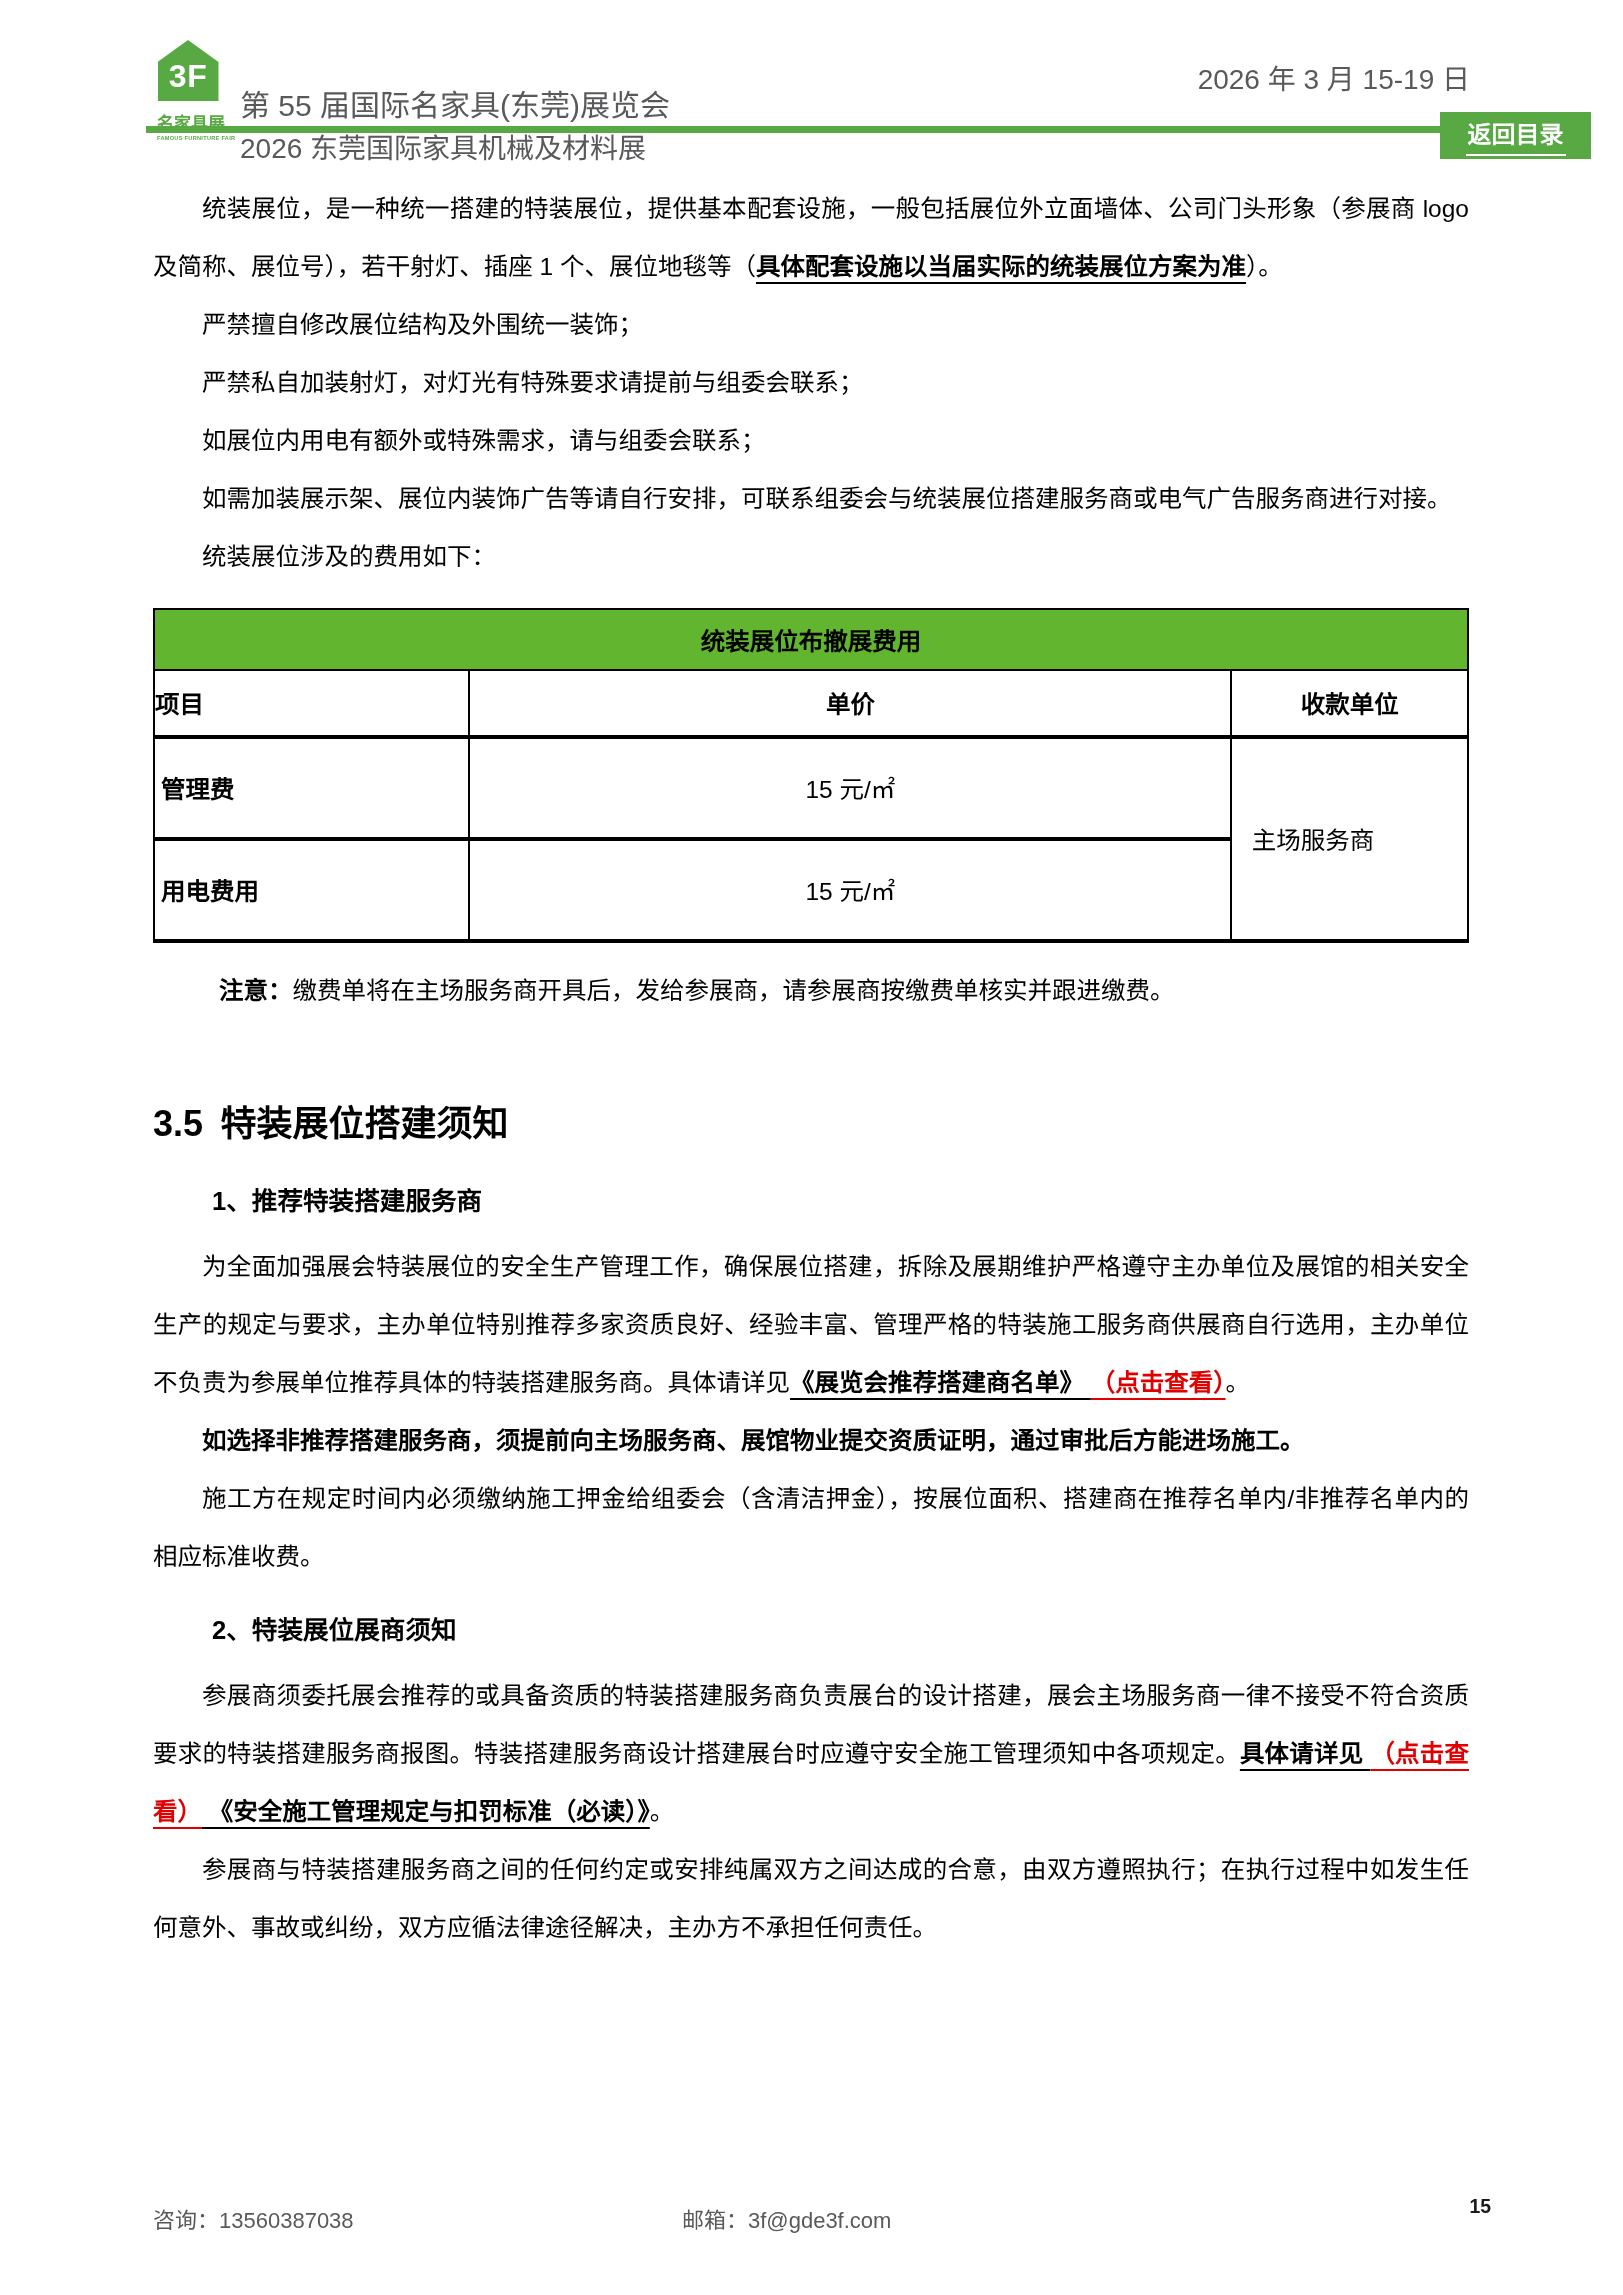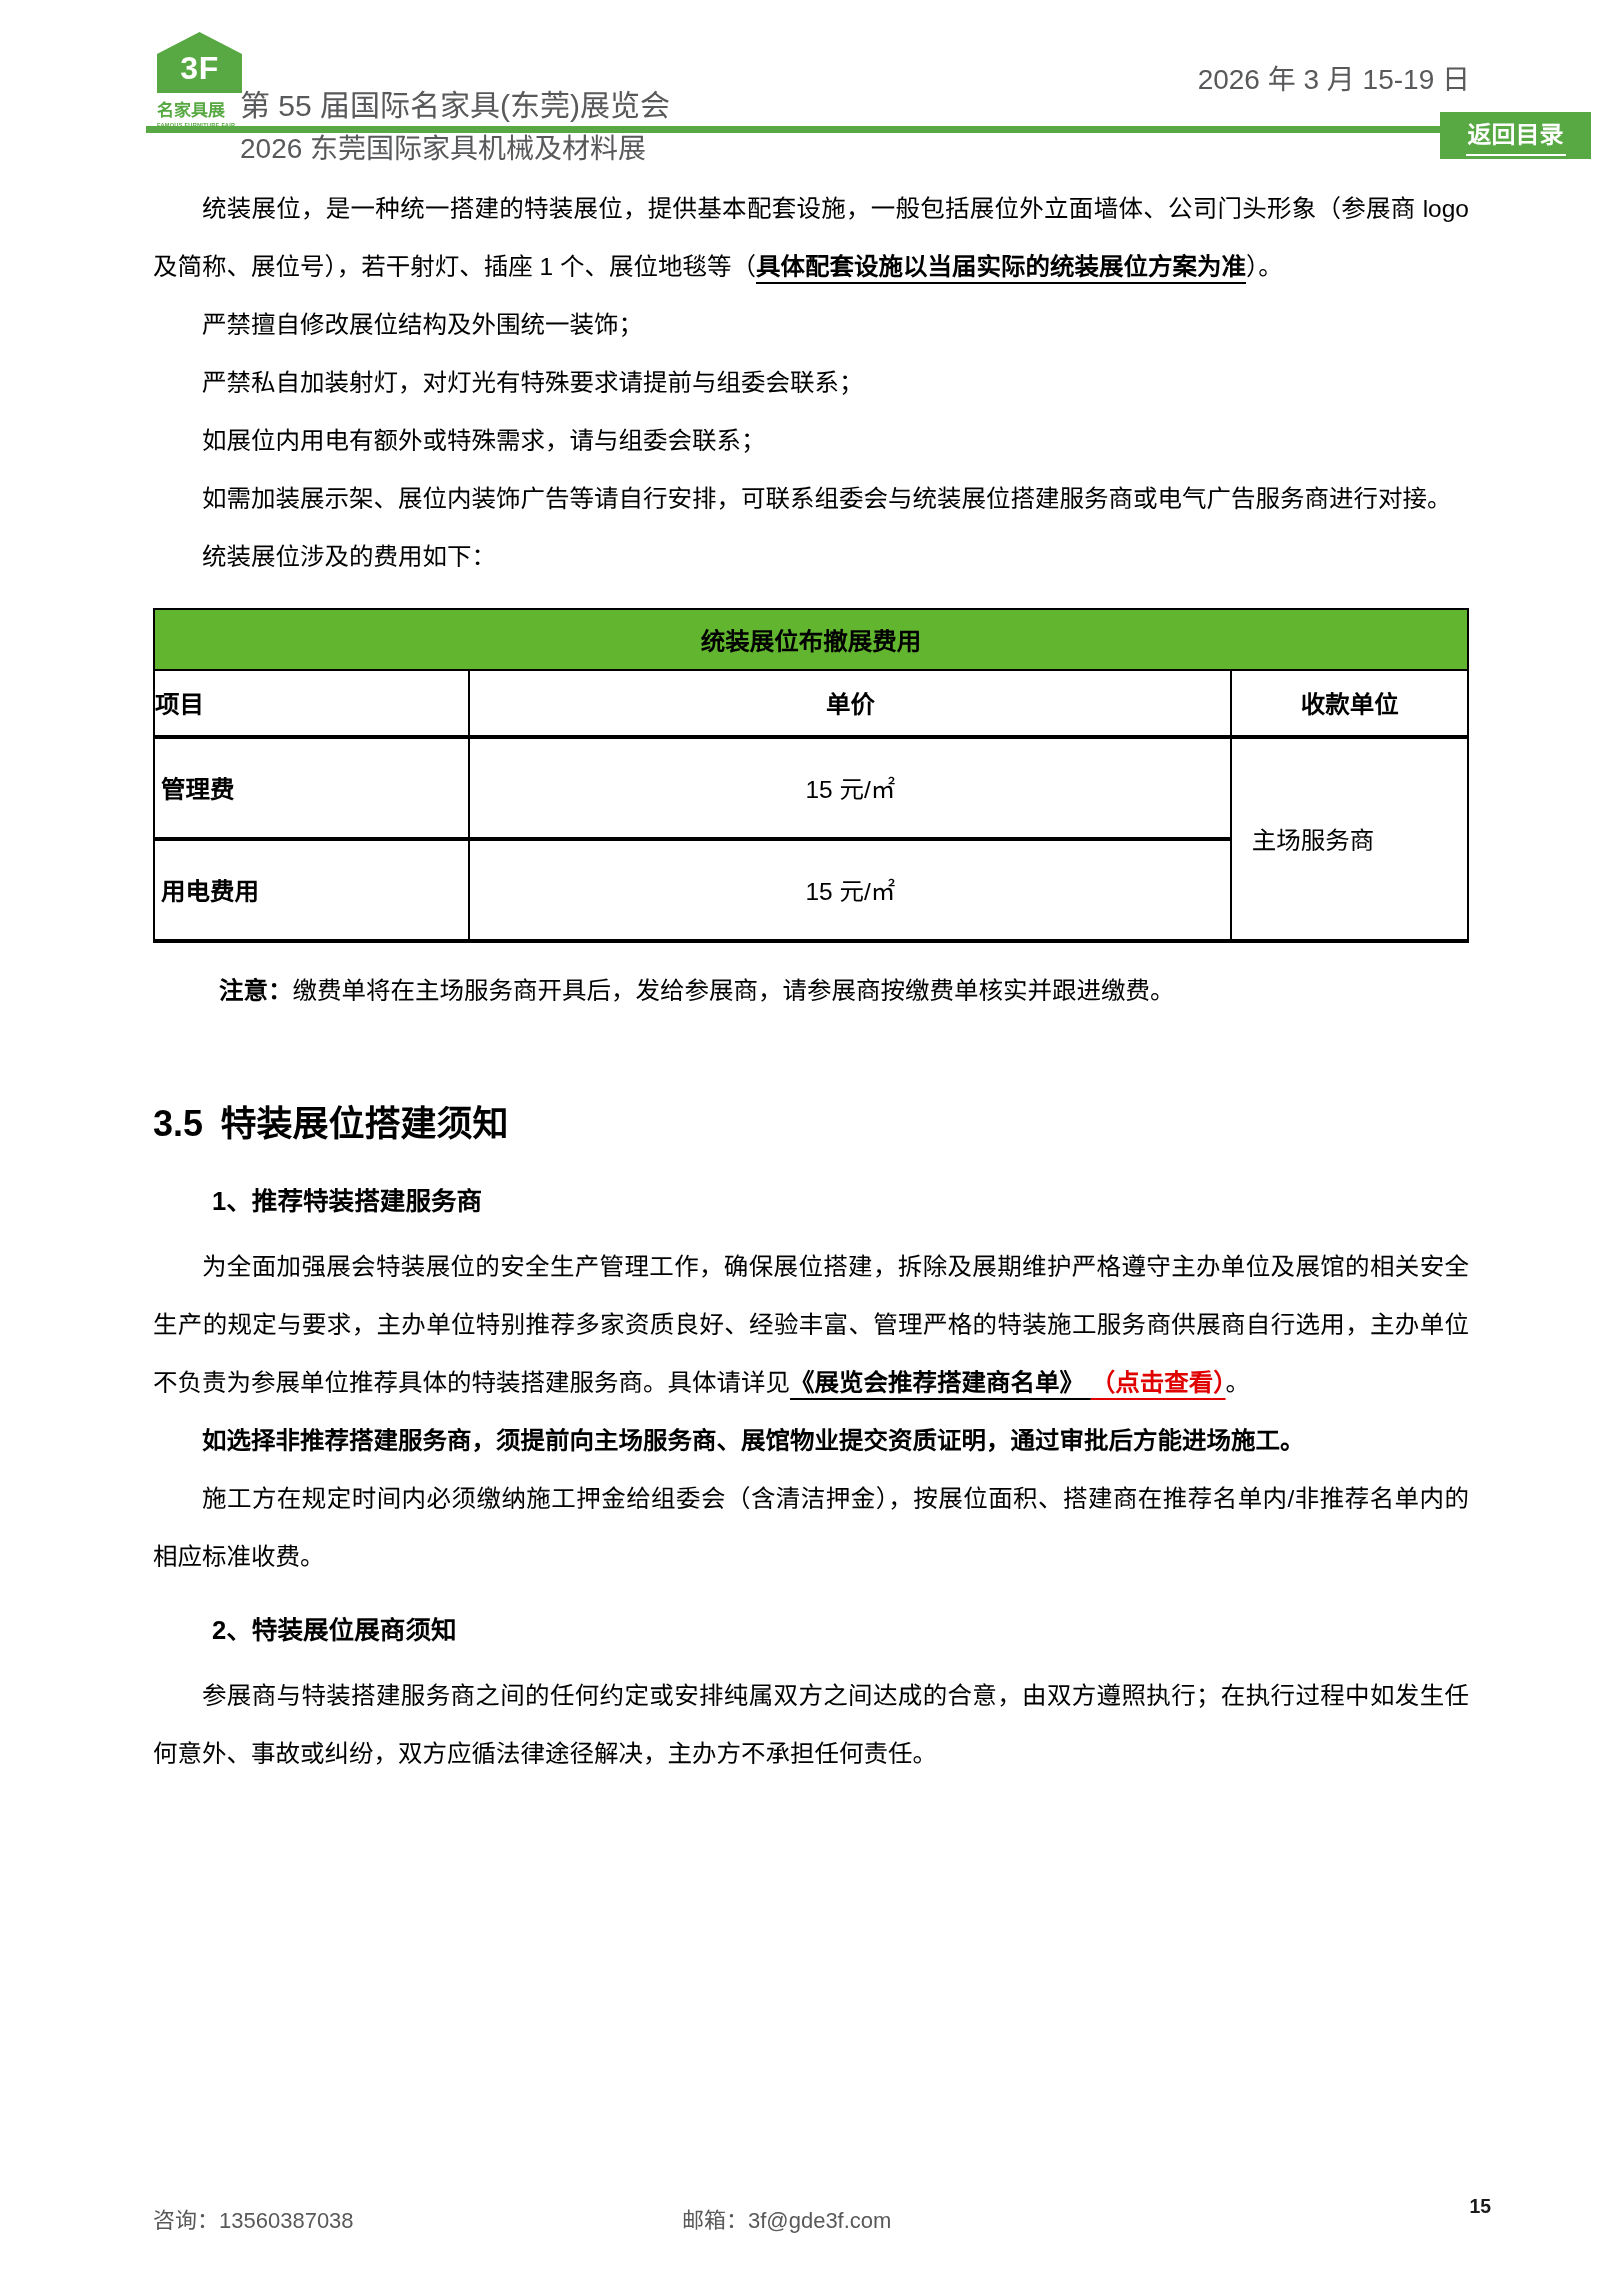--- a/index.html
+++ b/index.html
@@ -17,21 +17,21 @@
     width:1623px;height:2295px;
     background:#fff;
     overflow:hidden;
     font-family:"Liberation Sans", sans-serif;
     color:var(--text);
   }
   
   .header{position:absolute;top:0;left:0;width:100%;height:160px;}
   .logo{position:absolute;left:157px;top:32px;width:62px;text-align:center;}
   .logo-house{
-    width:85px;height:61px;margin:0 auto;
+    width:61px;height:61px;margin:8px auto;
     clip-path:polygon(50% 0%,100% 36%,100% 100%,0% 100%,0% 36%);
     background:var(--green);
     display:flex;align-items:center;justify-content:center;
   }
   .logo-mark{color:#fff;font-weight:bold;font-size:32px;margin-top:11.2px;letter-spacing:0.5px;}
   .logo-name{color:var(--green);font-weight:bold;font-size:17px;margin-top:3.1px;white-space:nowrap;}
   .logo-tag{color:var(--green);font-size:5.6px;letter-spacing:0.3px;white-space:nowrap;margin-top:1px;font-weight:bold;}
   .titles{position:absolute;left:240px;top:57px;margin-top:31px;}
   .title1{font-size:30px;line-height:36px;color:var(--gray);}
   .title2{font-size:28px;line-height:33px;color:var(--gray);margin-top:8.2px;}
@@ -152,20 +152,21 @@
     <h2 class="h-sub">1、推荐特装搭建服务商</h2>
 
     <p class="para first"><span>为全面加强展会特装展位的安全生产管理工作，确保展位搭建，拆除及展期维护严格遵守主办单位及展馆的相关安全生产的规定与要求，主办单位特别推荐多家资质良好、经验丰富、管理严格的特装施工服务商供展商自行选用，主办单位不负责为参展单位推荐具体的特装搭建服务商。具体请详见</span><span class="black-link">《展览会推荐搭建商名单》 </span><span class="red-link">（点击查看）</span><span>。</span></p>
 
     <p class="para para-bold">如选择非推荐搭建服务商，须提前向主场服务商、展馆物业提交资质证明，通过审批后方能进场施工。</p>
 
     <p class="para">施工方在规定时间内必须缴纳施工押金给组委会（含清洁押金），按展位面积、搭建商在推荐名单内/非推荐名单内的相应标准收费。</p>
 
     <h2 class="h-sub second">2、特装展位展商须知</h2>
 
+    <p class="para first"><span>参展商须委托展会推荐的或具备资质的特装搭建服务商负责展台的设计搭建，展会主场服务商一律不接受不符合资质要求的特装搭建服务商报图。特装搭建服务商设计搭建展台时应遵守安全施工管理须知中各项规定。</span><span class="bold-u">具体请详见 </span><span class="red-link">（点击查看）</span><span class="black-link"> 《安全施工管理规定与扣罚标准（必读）》</span><span>。</span></p>
 
     <p class="para">参展商与特装搭建服务商之间的任何约定或安排纯属双方之间达成的合意，由双方遵照执行；在执行过程中如发生任何意外、事故或纠纷，双方应循法律途径解决，主办方不承担任何责任。</p>
 
   </div>
 
   <div class="footer">
     <span class="footer-phone">咨询：13560387038</span>
     <span class="footer-email">邮箱：3f@gde3f.com</span>
     <span class="footer-page">15</span>
   </div>

